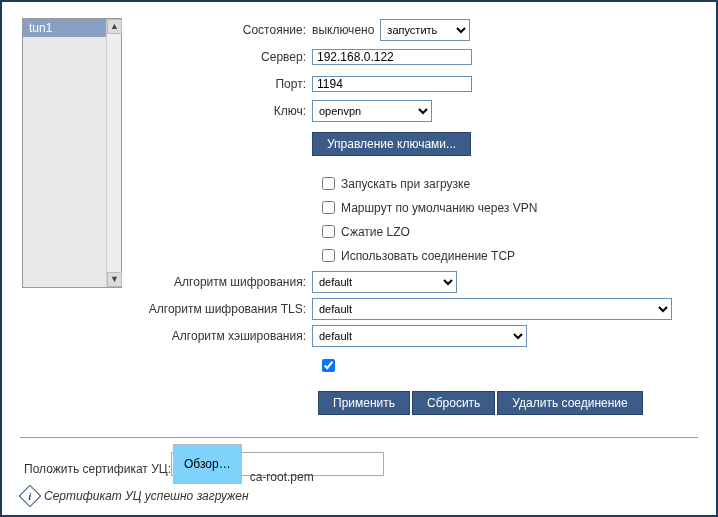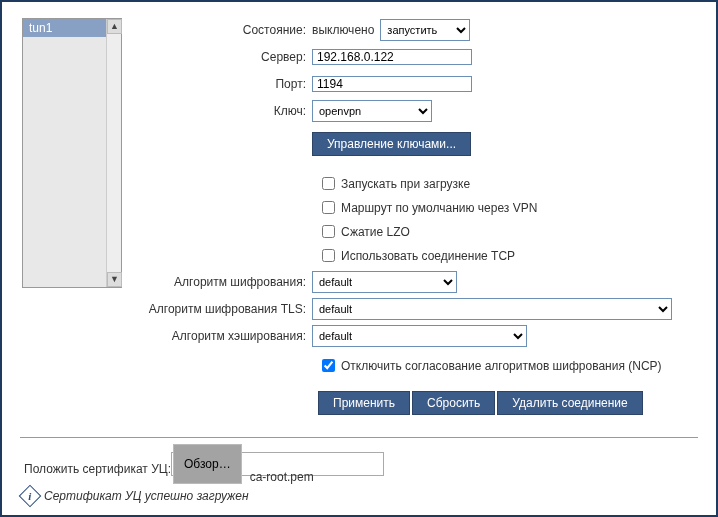--- a/index.html
+++ b/index.html
@@ -144,21 +144,21 @@
   }
   .file-box {
     display: inline-flex;
     align-items: center;
     border: 1px solid #aaa;
     padding: 1px 1px 1px 1px;
     background: #fff;
     height: 24px;
   }
   .file-btn {
-    background: #a3a3a3;
+    background: #7dd3fc;
     border: 1px solid #bbb;
     padding: 12px 10px;
     font-size: 12px;
     cursor: pointer;
   }
   .file-name {
     padding: 0 8px;
     color: #333;
     font-size: 12px;
     min-width: 140px;
@@ -295,21 +295,20 @@
         <div class="form-label">Алгоритм хэширования:</div>
         <div class="form-value">
           <select class="select-alg-hash">
             <option>default</option>
           </select>
         </div>
       </div>
 
       <div class="checkbox-row" style="margin-top:8px;">
         <input type="checkbox" checked="" style="">
-        <span>Отключить согласование алгоритмов шифрования (NCP)</span>
       </div>
 
       <div class="action-buttons">
         <button class="btn">Применить</button>
         <button class="btn">Сбросить</button>
         <button class="btn">Удалить соединение</button>
       </div>
 
     </div>
   </div>

